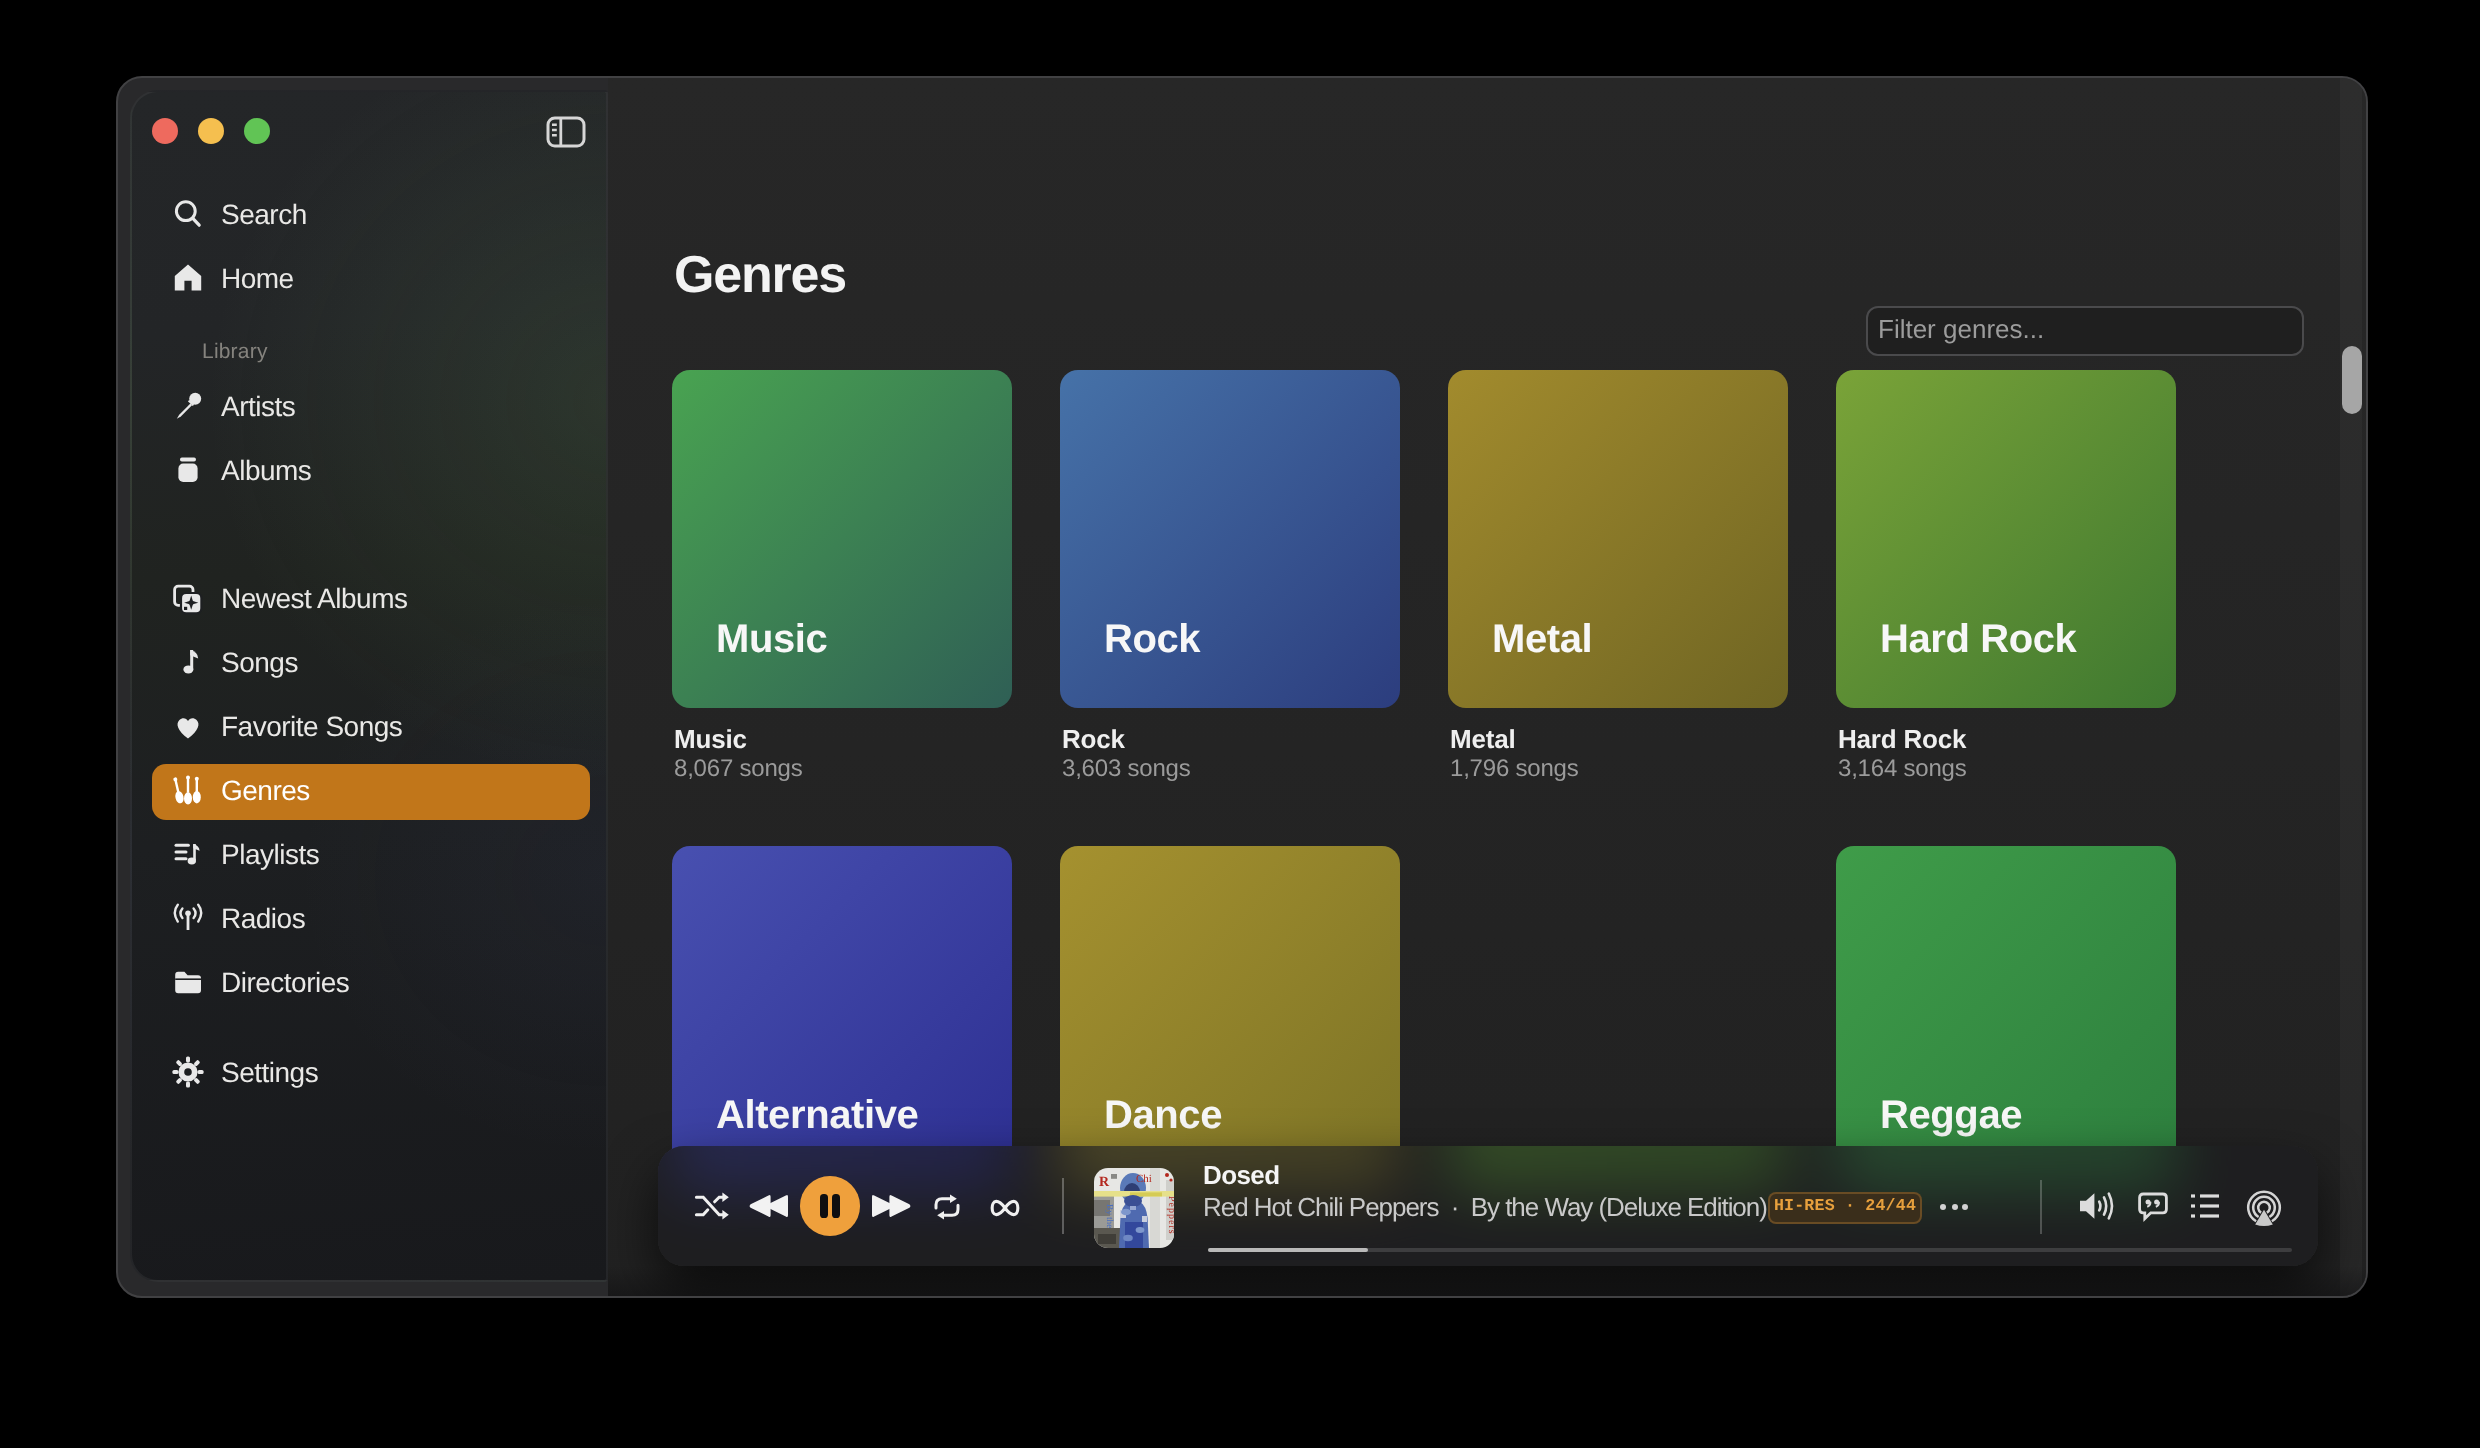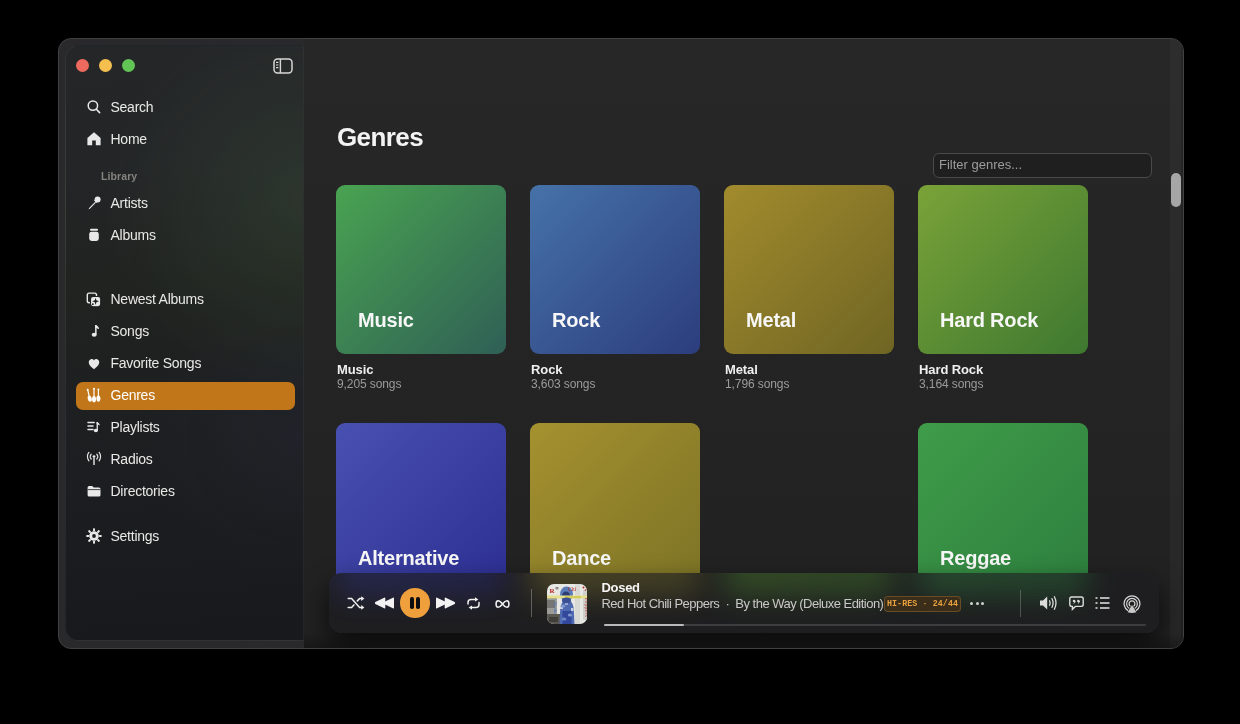--- a/index.html
+++ b/index.html
@@ -43,21 +43,21 @@
         <span>Rock</span>
       </div>
     <div class="card" style="left:420px; top:146px; background:linear-gradient(135deg,#a28b2d,#6f6523);">
         <span>Metal</span>
       </div>
     <div class="card" style="left:614px; top:146px; background:linear-gradient(135deg,#7aa338,#3e7830);">
         <span>Hard Rock</span>
       </div>
 
     <div class="cname" style="left:33px; top:323px;">Music</div>
-    <div class="ccount" style="left:33px; top:337.8px;">9,205 songs</div>
+    <div class="ccount" style="left:33px; top:337.8px;">8,067 songs</div>
     <div class="cname" style="left:227px; top:323px;">Rock</div>
     <div class="ccount" style="left:227px; top:337.8px;">3,603 songs</div>
     <div class="cname" style="left:421px; top:323px;">Metal</div>
     <div class="ccount" style="left:421px; top:337.8px;">1,796 songs</div>
     <div class="cname" style="left:615px; top:323px;">Hard Rock</div>
     <div class="ccount" style="left:615px; top:337.8px;">3,164 songs</div>
 
     <div class="card" style="left:32px; top:384px; background:linear-gradient(135deg,#4850b0,#2d2f92);">
         <span>Alternative</span>
       </div>
@@ -231,21 +231,21 @@
           <line x1="11.4" y1="11.2" x2="14.6" y2="14.6" stroke="#e8e8e8" stroke-width="1.6" stroke-linecap="round"></line>
         </svg>
       <span class="lb">Search</span>
     </div>
     <div class="srow" style="top:79px;">
       <svg class="ic" viewBox="0 0 18 18">
           <path d="M9 2.2 L2.4 8 L2.4 15.2 L7.2 15.2 L7.2 10.4 L10.8 10.4 L10.8 15.2 L15.6 15.2 L15.6 8 Z" fill="#e8e8e8"></path>
         </svg>
       <span class="lb">Home</span>
     </div>
-    <div class="abs" style="left:35px; top:123.5px; font-size:10.5px; font-weight:bold; color:#85837e; letter-spacing:0.1px;">Library</div>
+    <div class="abs" style="left:35px; top:123.5px; font-size:10.5px; font-weight:normal; color:#85837e; letter-spacing:0.1px;">Library</div>
 
     <div class="srow" style="top:143px;">
       <svg class="ic" viewBox="0 0 18 18">
           <circle cx="12.6" cy="5.4" r="3" fill="#e8e8e8"></circle>
           <path d="M10.2 7.8 L4.6 13.4 L3.4 15.4 L5.4 14.2 L11 8.6 Z" fill="#e8e8e8"></path>
           <line x1="9.3" y1="6.3" x2="11.7" y2="8.7" stroke="#e8e8e8" stroke-width="1"></line>
         </svg>
       <span class="lb">Artists</span>
     </div>
     <div class="srow" style="top:174.5px;">

